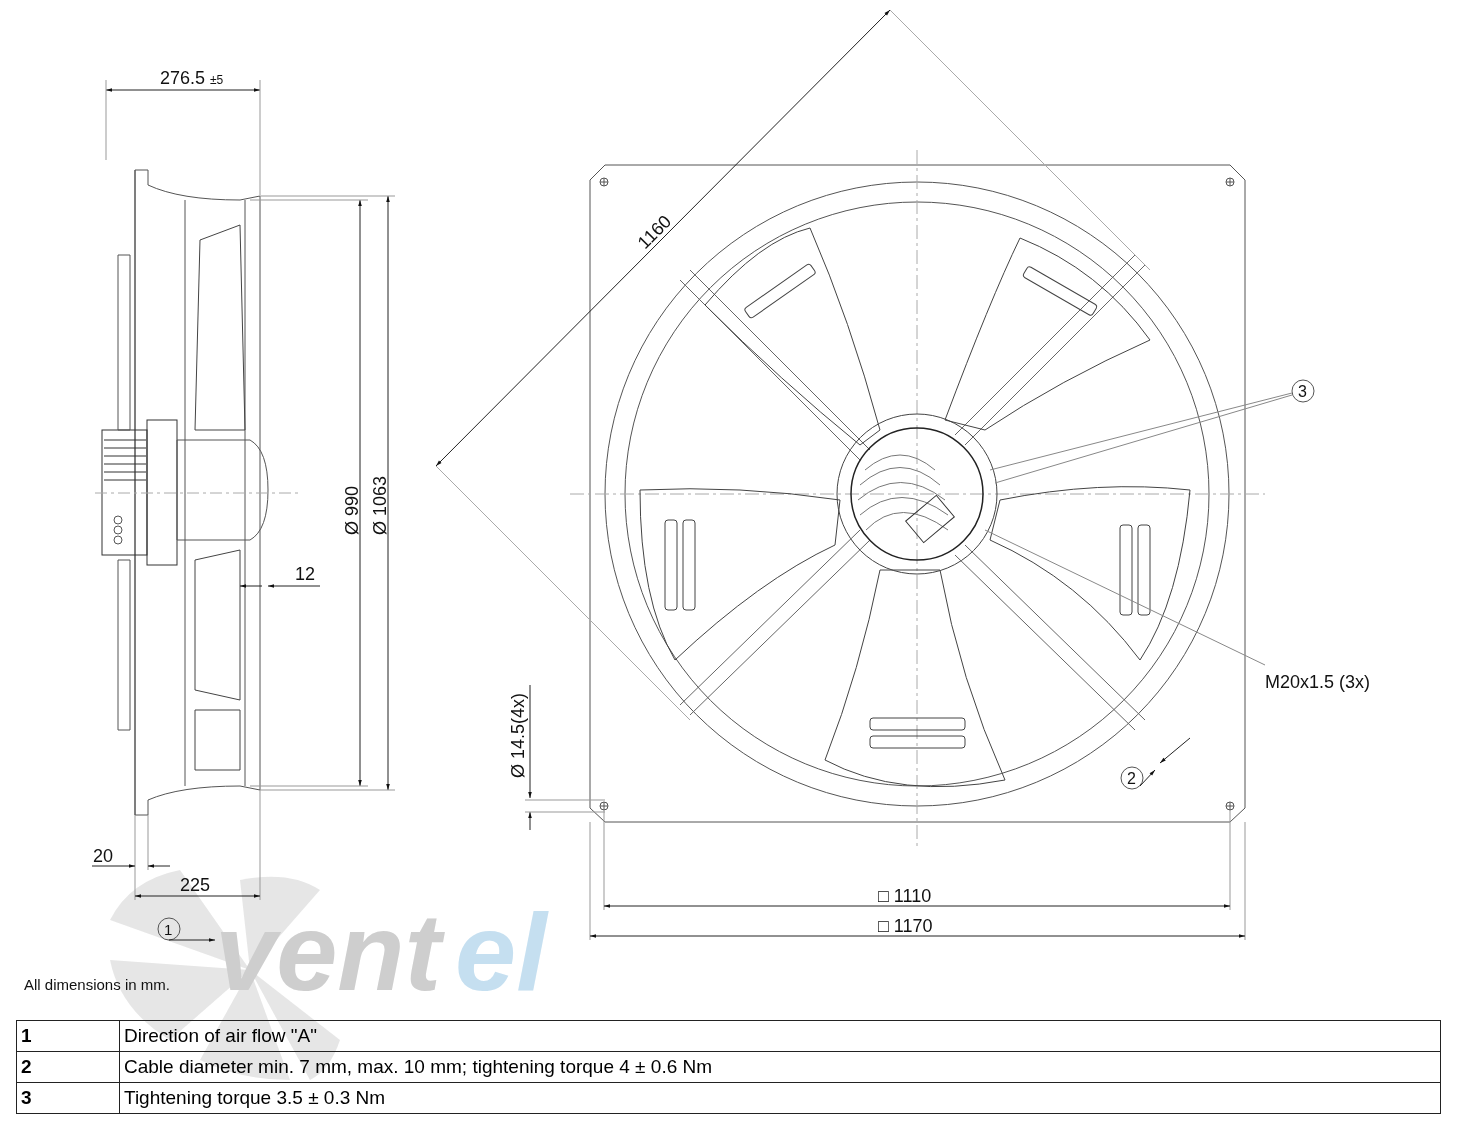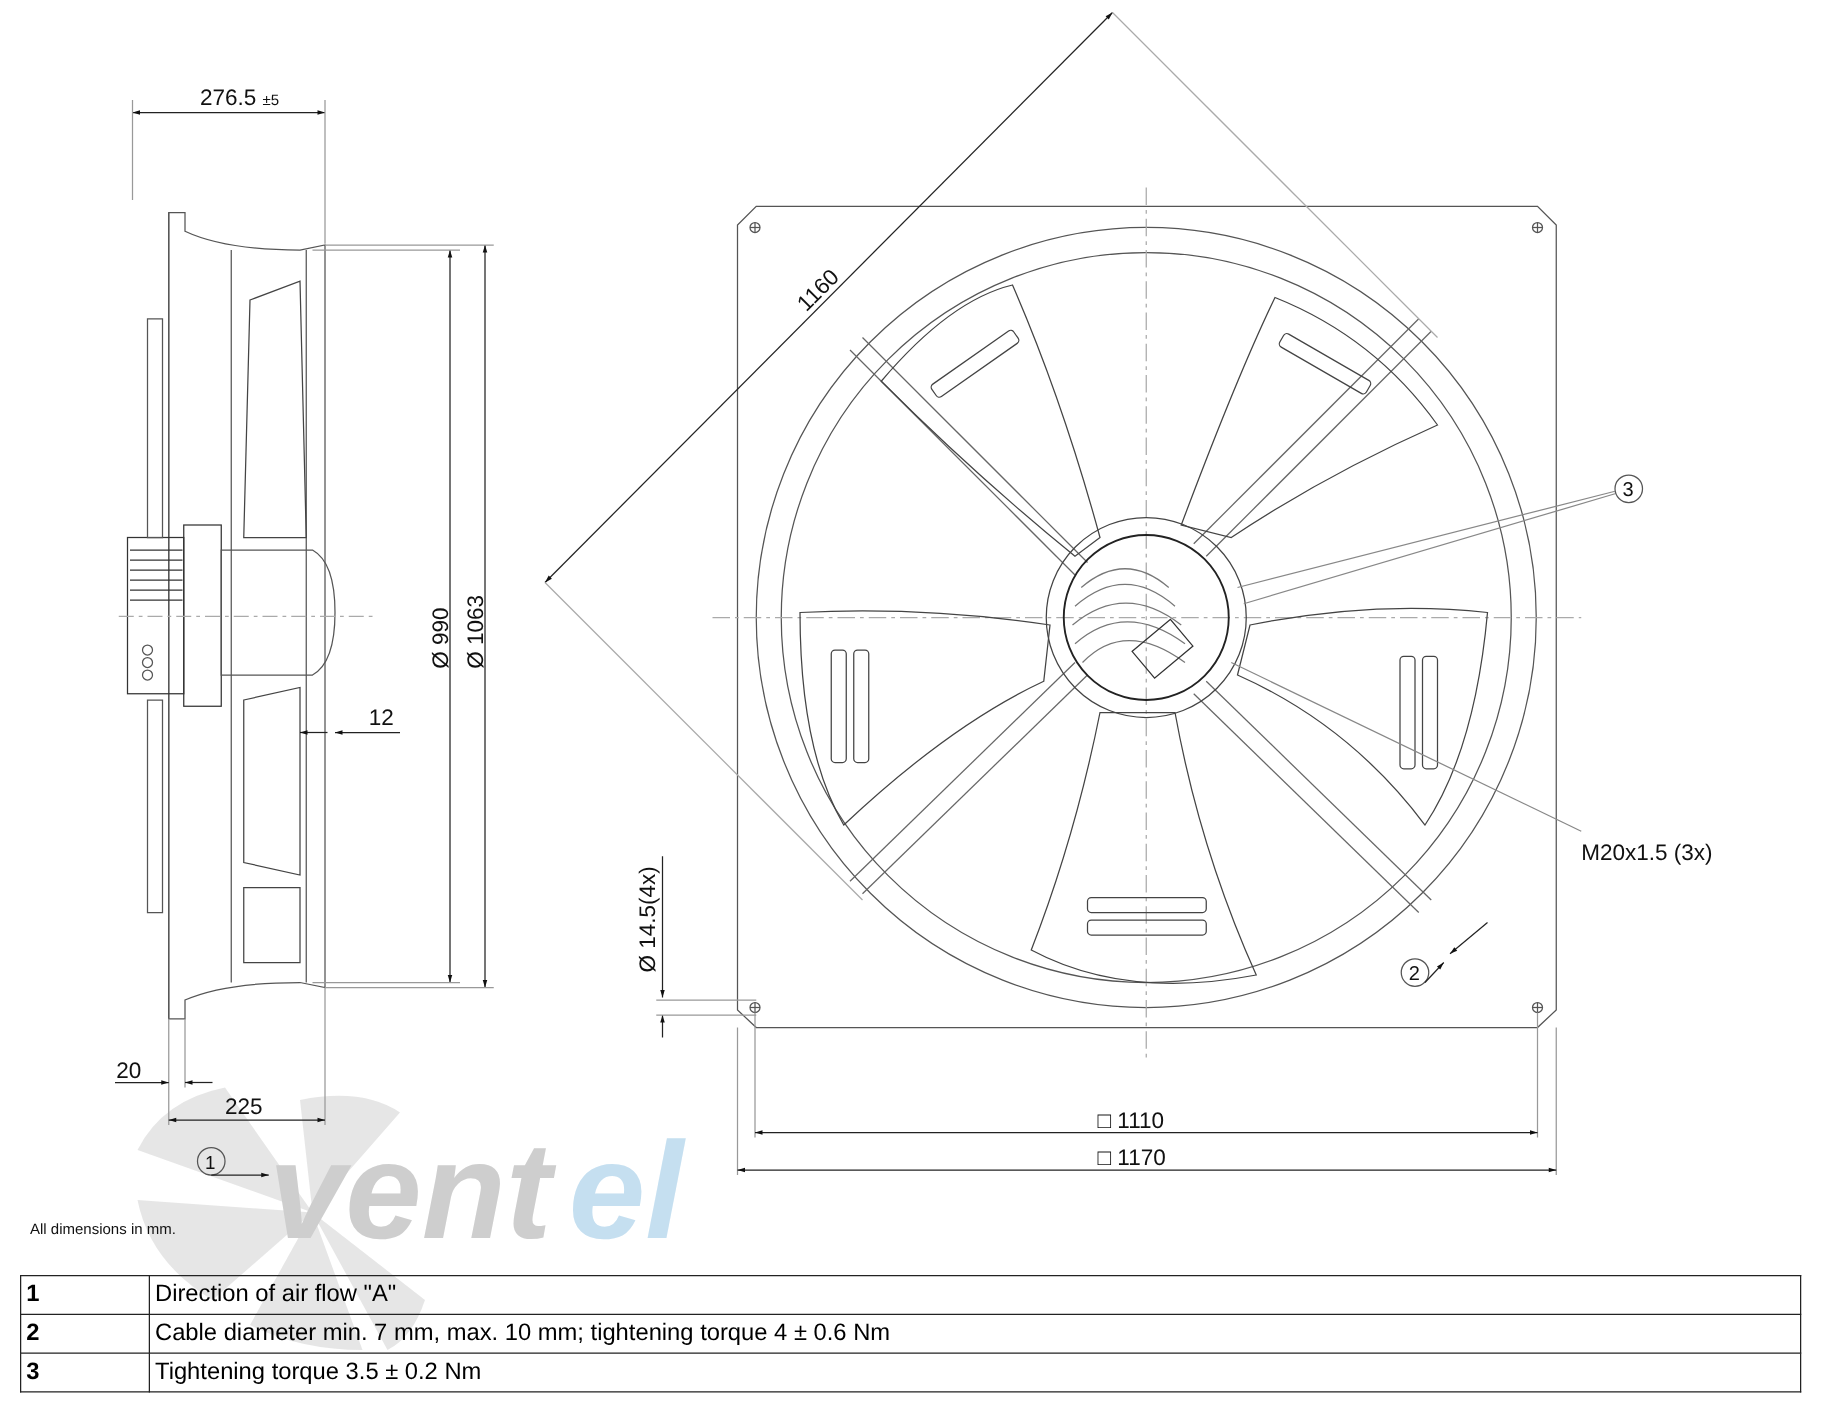--- a/index.html
+++ b/index.html
@@ -1,20 +1,20 @@
 <!DOCTYPE html>
 <html><head>
 <meta charset="utf-8">
 <style>
   html,body{margin:0;padding:0;background:#fff;}
   body{width:1457px;height:1141px;position:relative;overflow:hidden;font-family:"Liberation Sans",sans-serif;color:#000;}
   svg.drawing{position:absolute;left:0;top:0;}
   .dim{font-family:"Liberation Sans",sans-serif;font-size:18px;fill:#111;}
   .dimsm{font-family:"Liberation Sans",sans-serif;font-size:12px;fill:#111;}
-  .note{position:absolute;left:24px;top:976px;font-size:12px;color:#111;}
+  .note{position:absolute;left:24px;top:976px;font-size:15px;color:#111;}
   table.legend{position:absolute;left:16px;top:1020px;width:1425px;border-collapse:collapse;font-size:19px;}
   table.legend td{border:1.5px solid #222;padding:0 4px;height:30px;line-height:28px;}
   table.legend td.num{width:94px;font-weight:bold;}
   .wm-text{font-family:"Liberation Sans",sans-serif;font-weight:bold;font-style:italic;font-size:110px;}
 </style>
 </head>
 <body>
 
 <svg class="drawing" width="1457" height="1141" viewBox="0 0 1457 1141">
   <defs>
@@ -207,16 +207,16 @@
       <tr>
     <td class="num">1</td>
     <td>Direction of air flow "A"</td>
   </tr>
   <tr>
     <td class="num">2</td>
     <td>Cable diameter min. 7 mm, max. 10 mm; tightening torque 4 ± 0.6 Nm</td>
   </tr>
   <tr>
     <td class="num">3</td>
-    <td>Tightening torque 3.5 ± 0.2 Nm</td>
+    <td>Tightening torque 3.5 ± 0.3 Nm</td>
   </tr>
 </tbody>
   </table>
 
 </body></html>

